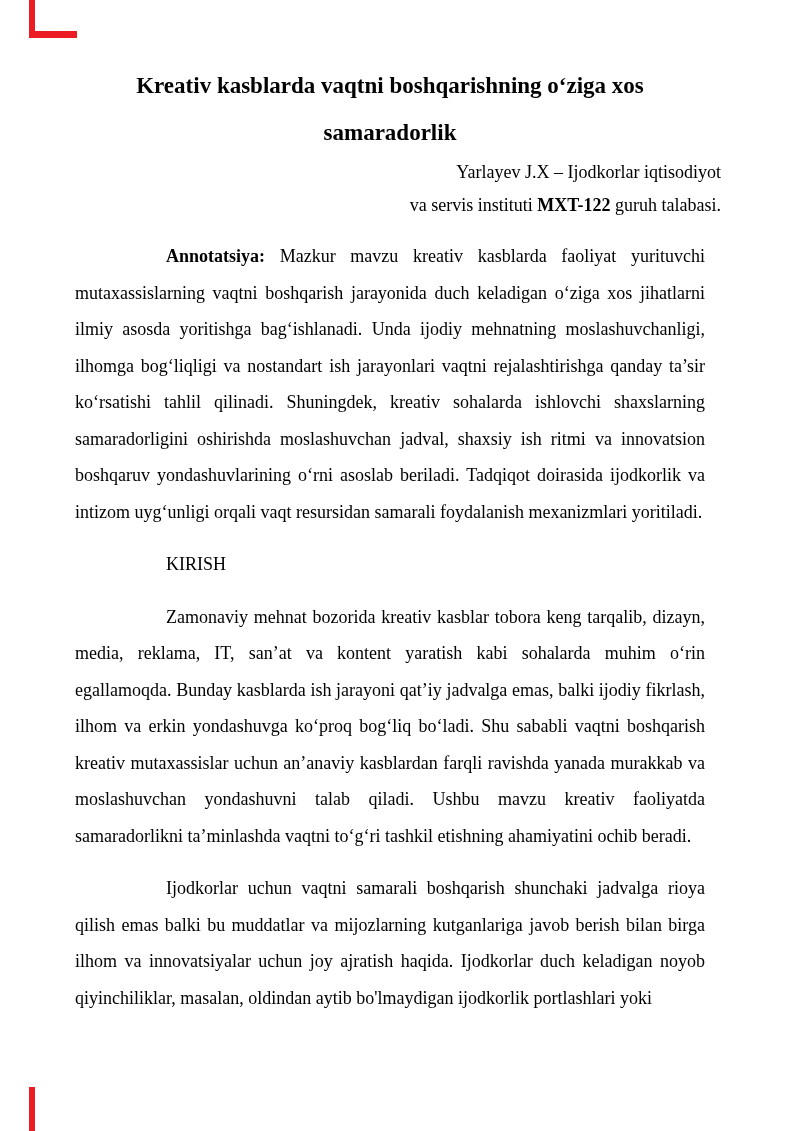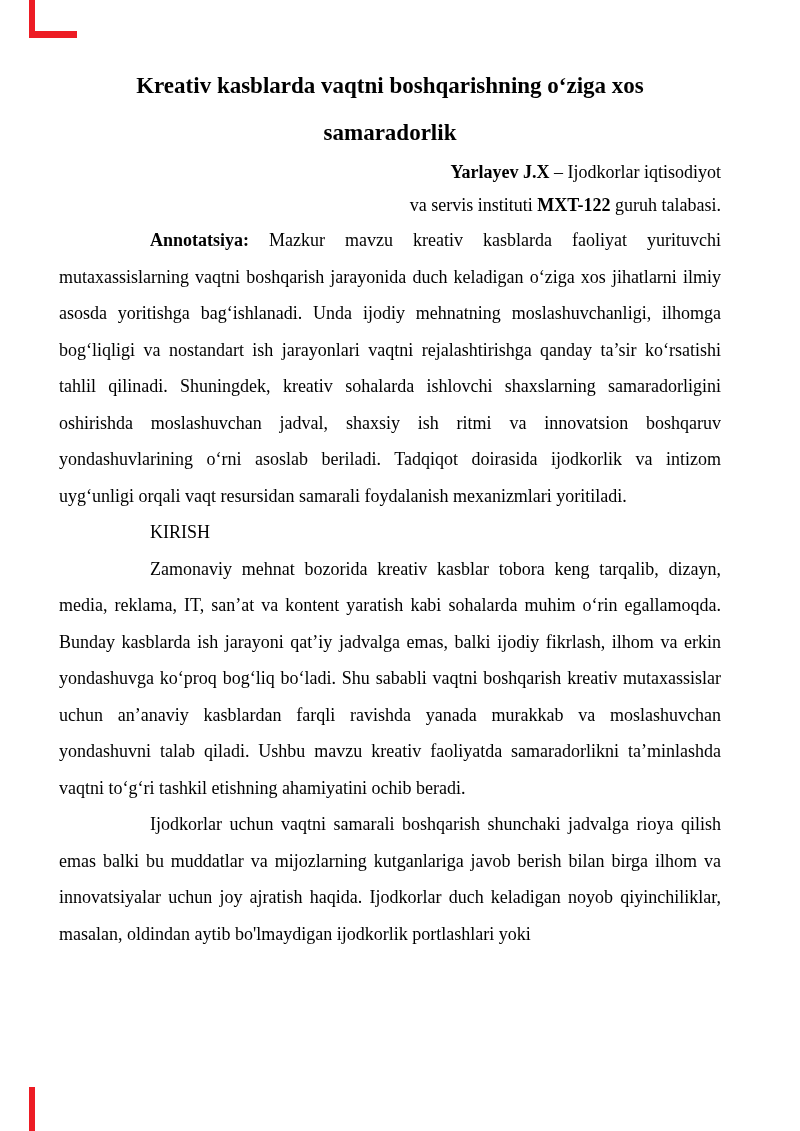--- a/index.html
+++ b/index.html
@@ -24,21 +24,21 @@
     line-height: 47px;
     text-align: center;
     white-space: nowrap;
   }
   .byline {
     font-size: 18px;
     line-height: 33px;
     text-align: right;
   }
   .body-text p {
-    margin: 0;
+    margin: 16px;
     font-size: 18px;
     line-height: 36.5px;
     text-align: justify;
     hyphens: none;
   }
   .indent {
     text-indent: 91px;
   }
   .heading {
     text-align: center;
@@ -60,21 +60,21 @@
   <div class="mark mark-top-v" style="background: rgb(237, 28, 36);"></div>
   <div class="mark mark-top-h" style="background: rgb(237, 28, 36);"></div>
   <div class="mark mark-bot-v" style="background: rgb(237, 28, 36);"></div>
 
   <div>
     <div class="title-line">Kreativ kasblarda vaqtni boshqarishning o‘ziga xos</div>
     <div class="title-line">samaradorlik</div>
   </div>
 
   <div class="byline">
-    <div><span style="font-weight: bold; margin-left: 44px;">Yarlayev J.X</span><span> – Ijodkorlar iqtisodiyot</span></div>
+    <div><span style="font-weight: normal; margin-left: 44px;">Yarlayev J.X</span><span> – Ijodkorlar iqtisodiyot</span></div>
     <div><span>va servis instituti </span><span style="font-weight: bold;">MXT-122</span><span> guruh talabasi.</span></div>
   </div>
 
   <div class="body-text">
     <p class="indent"><span style="font-weight: bold;">Annotatsiya: </span><span>Mazkur mavzu kreativ kasblarda faoliyat yurituvchi mutaxassislarning vaqtni boshqarish jarayonida duch keladigan o‘ziga xos jihatlarni ilmiy asosda yoritishga bag‘ishlanadi. Unda ijodiy mehnatning moslashuvchanligi, ilhomga bog‘liqligi va nostandart ish jarayonlari vaqtni rejalashtirishga qanday ta’sir ko‘rsatishi tahlil qilinadi. Shuningdek, kreativ sohalarda ishlovchi shaxslarning samaradorligini oshirishda moslashuvchan jadval, shaxsiy ish ritmi va innovatsion boshqaruv yondashuvlarining o‘rni asoslab beriladi. Tadqiqot doirasida ijodkorlik va intizom uyg‘unligi orqali vaqt resursidan samarali foydalanish mexanizmlari yoritiladi.</span></p>
     <p class="heading">KIRISH</p>
     <p class="indent"><span>Zamonaviy mehnat bozorida kreativ kasblar tobora keng tarqalib, dizayn, media, reklama, IT, san’at va kontent yaratish kabi sohalarda muhim o‘rin egallamoqda. Bunday kasblarda ish jarayoni qat’iy jadvalga emas, balki ijodiy fikrlash, ilhom va erkin yondashuvga ko‘proq bog‘liq bo‘ladi. Shu sababli vaqtni boshqarish kreativ mutaxassislar uchun an’anaviy kasblardan farqli ravishda yanada murakkab va moslashuvchan yondashuvni talab qiladi. Ushbu mavzu kreativ faoliyatda samaradorlikni ta’minlashda vaqtni to‘g‘ri tashkil etishning ahamiyatini ochib beradi.</span></p>
     <p class="indent"><span>Ijodkorlar uchun vaqtni samarali boshqarish shunchaki jadvalga rioya qilish emas balki bu muddatlar va mijozlarning kutganlariga javob berish bilan birga ilhom va innovatsiyalar uchun joy ajratish haqida. Ijodkorlar duch keladigan noyob qiyinchiliklar, masalan, oldindan aytib bo'lmaydigan ijodkorlik portlashlari yoki</span></p>
   </div>
 

